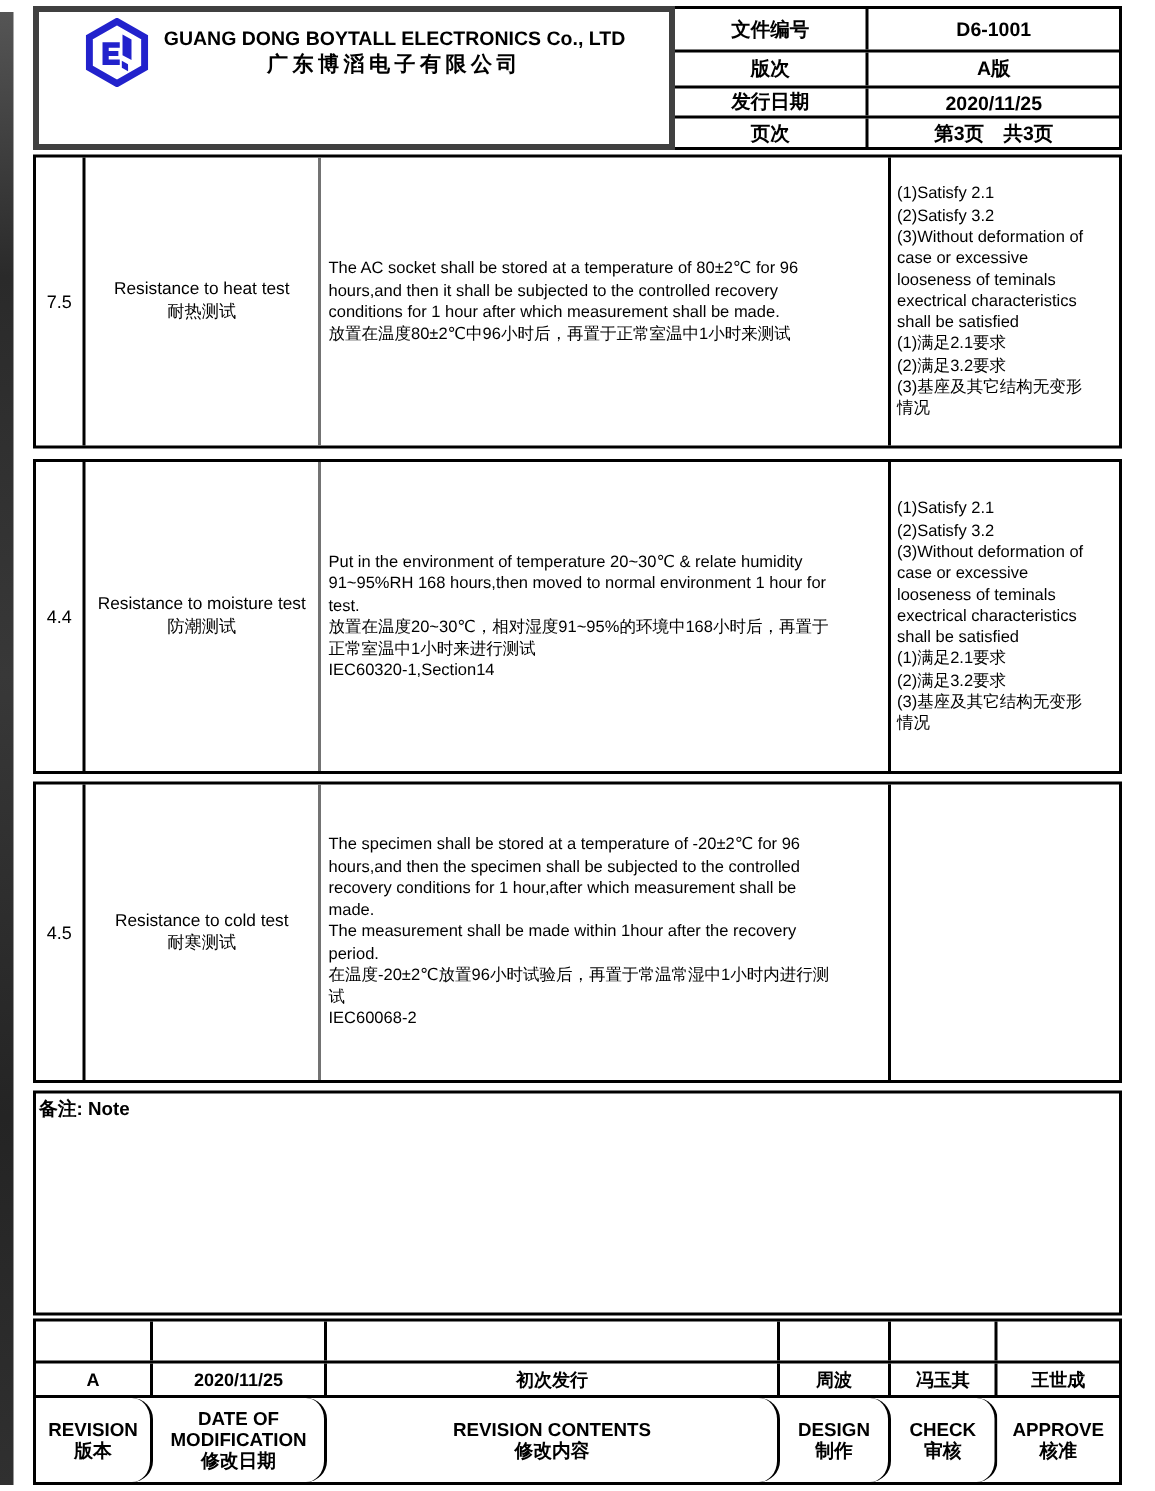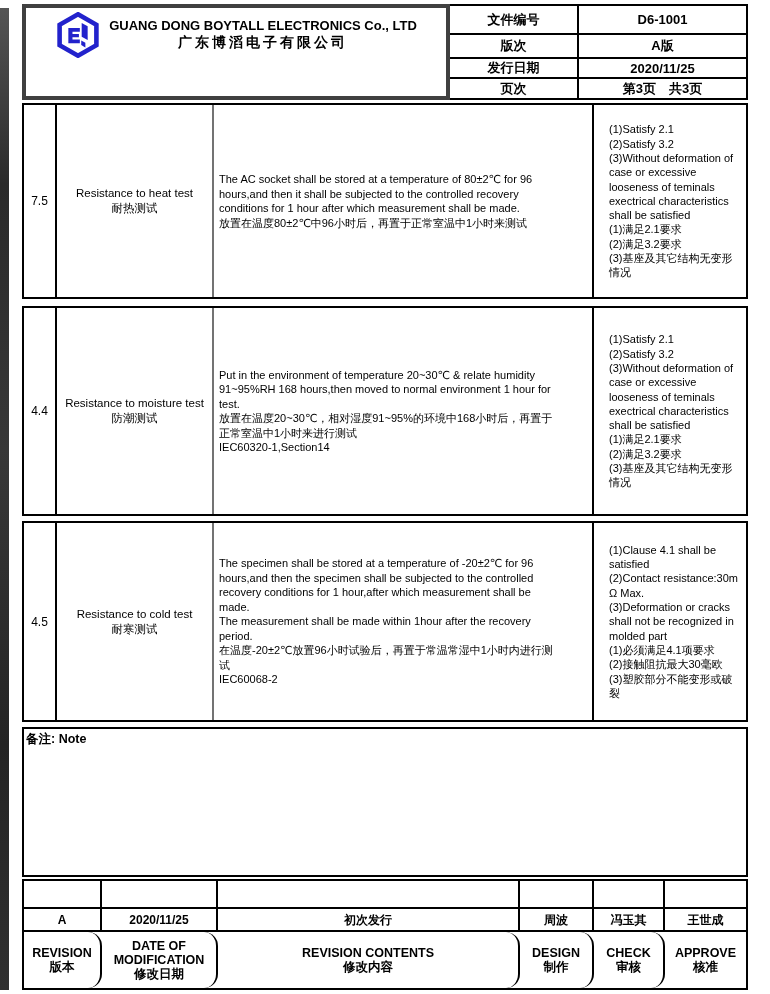--- a/index.html
+++ b/index.html
@@ -34,21 +34,21 @@
   .info-value{flex:1;display:flex;align-items:center;justify-content:center;font-weight:bold;font-size:13px;white-space:pre;}
 
   
   .test-box{border:2px solid #000;display:flex;background:#fff;}
   .tb-1{height:196px;margin-top:3px;}
   .tb-2{height:210px;margin-top:7px;}
   .tb-3{height:201px;margin-top:5px;}
   .test-num{width:33px;border-right:2px solid #000;display:flex;align-items:center;justify-content:center;font-size:12px;}
   .test-name{width:157px;border-right:2px solid #737373;display:flex;flex-direction:column;align-items:center;justify-content:center;text-align:center;font-size:11.5px;line-height:15px;padding:0 4px;}
   .test-desc{width:380px;border-right:2px solid #000;display:flex;align-items:center;padding:4px 3px 4px 5px;font-size:11px;line-height:14.5px;white-space:pre-line;}
-  .test-criteria{flex:1;display:flex;align-items:center;padding:3px 2px 3px 15px;font-size:11px;line-height:14.3px;white-space:pre-line;}
+  .test-criteria{flex:1;display:flex;align-items:center;padding:3px 2px 3px 4px;font-size:11px;line-height:14.3px;white-space:pre-line;}
 
   
   .note-box{border:2px solid #000;height:150px;margin-top:5px;padding:2px 2px;font-weight:bold;font-size:12.5px;}
 
   
   .footer-table{border:2px solid #000;height:111px;margin-top:2px;display:grid;grid-template-rows:26px 23px 1fr;}
   .f-row{display:grid;grid-template-columns:78px 116px 302px 74px 71px 1fr;border-top:2px solid #000;}
   .f-row:first-child{border-top:none;}
   .f-cell{border-right:2px solid #000;display:flex;align-items:center;justify-content:center;text-align:center;font-weight:bold;font-size:12px;line-height:14px;white-space:pre-line;padding:1px;}
   .f-cell:last-child{border-right:none;}
@@ -155,31 +155,20 @@
     </div>
     <div class="test-desc">The specimen shall be stored at a temperature of -20±2℃ for 96
 hours,and then the specimen shall be subjected to the controlled
 recovery conditions for 1 hour,after which measurement shall be
 made.
 The measurement shall be made within 1hour after the recovery
 period.
 在温度-20±2℃放置96小时试验后，再置于常温常湿中1小时内进行测
 试
 IEC60068-2</div>
-    <div class="test-criteria">(1)Clause 4.1 shall be
-satisfied
-(2)Contact resistance:30m
-Ω Max.
-(3)Deformation or cracks
-shall not be recognized in
-molded part
-(1)必须满足4.1项要求
-(2)接触阻抗最大30毫欧
-(3)塑胶部分不能变形或破
-裂</div>
   </div>
 
   <div class="note-box">
     <span>备注: Note</span>
   </div>
 
   <div class="footer-table">
     <div class="f-row">
       <div class="f-cell"></div>
       <div class="f-cell"></div>

